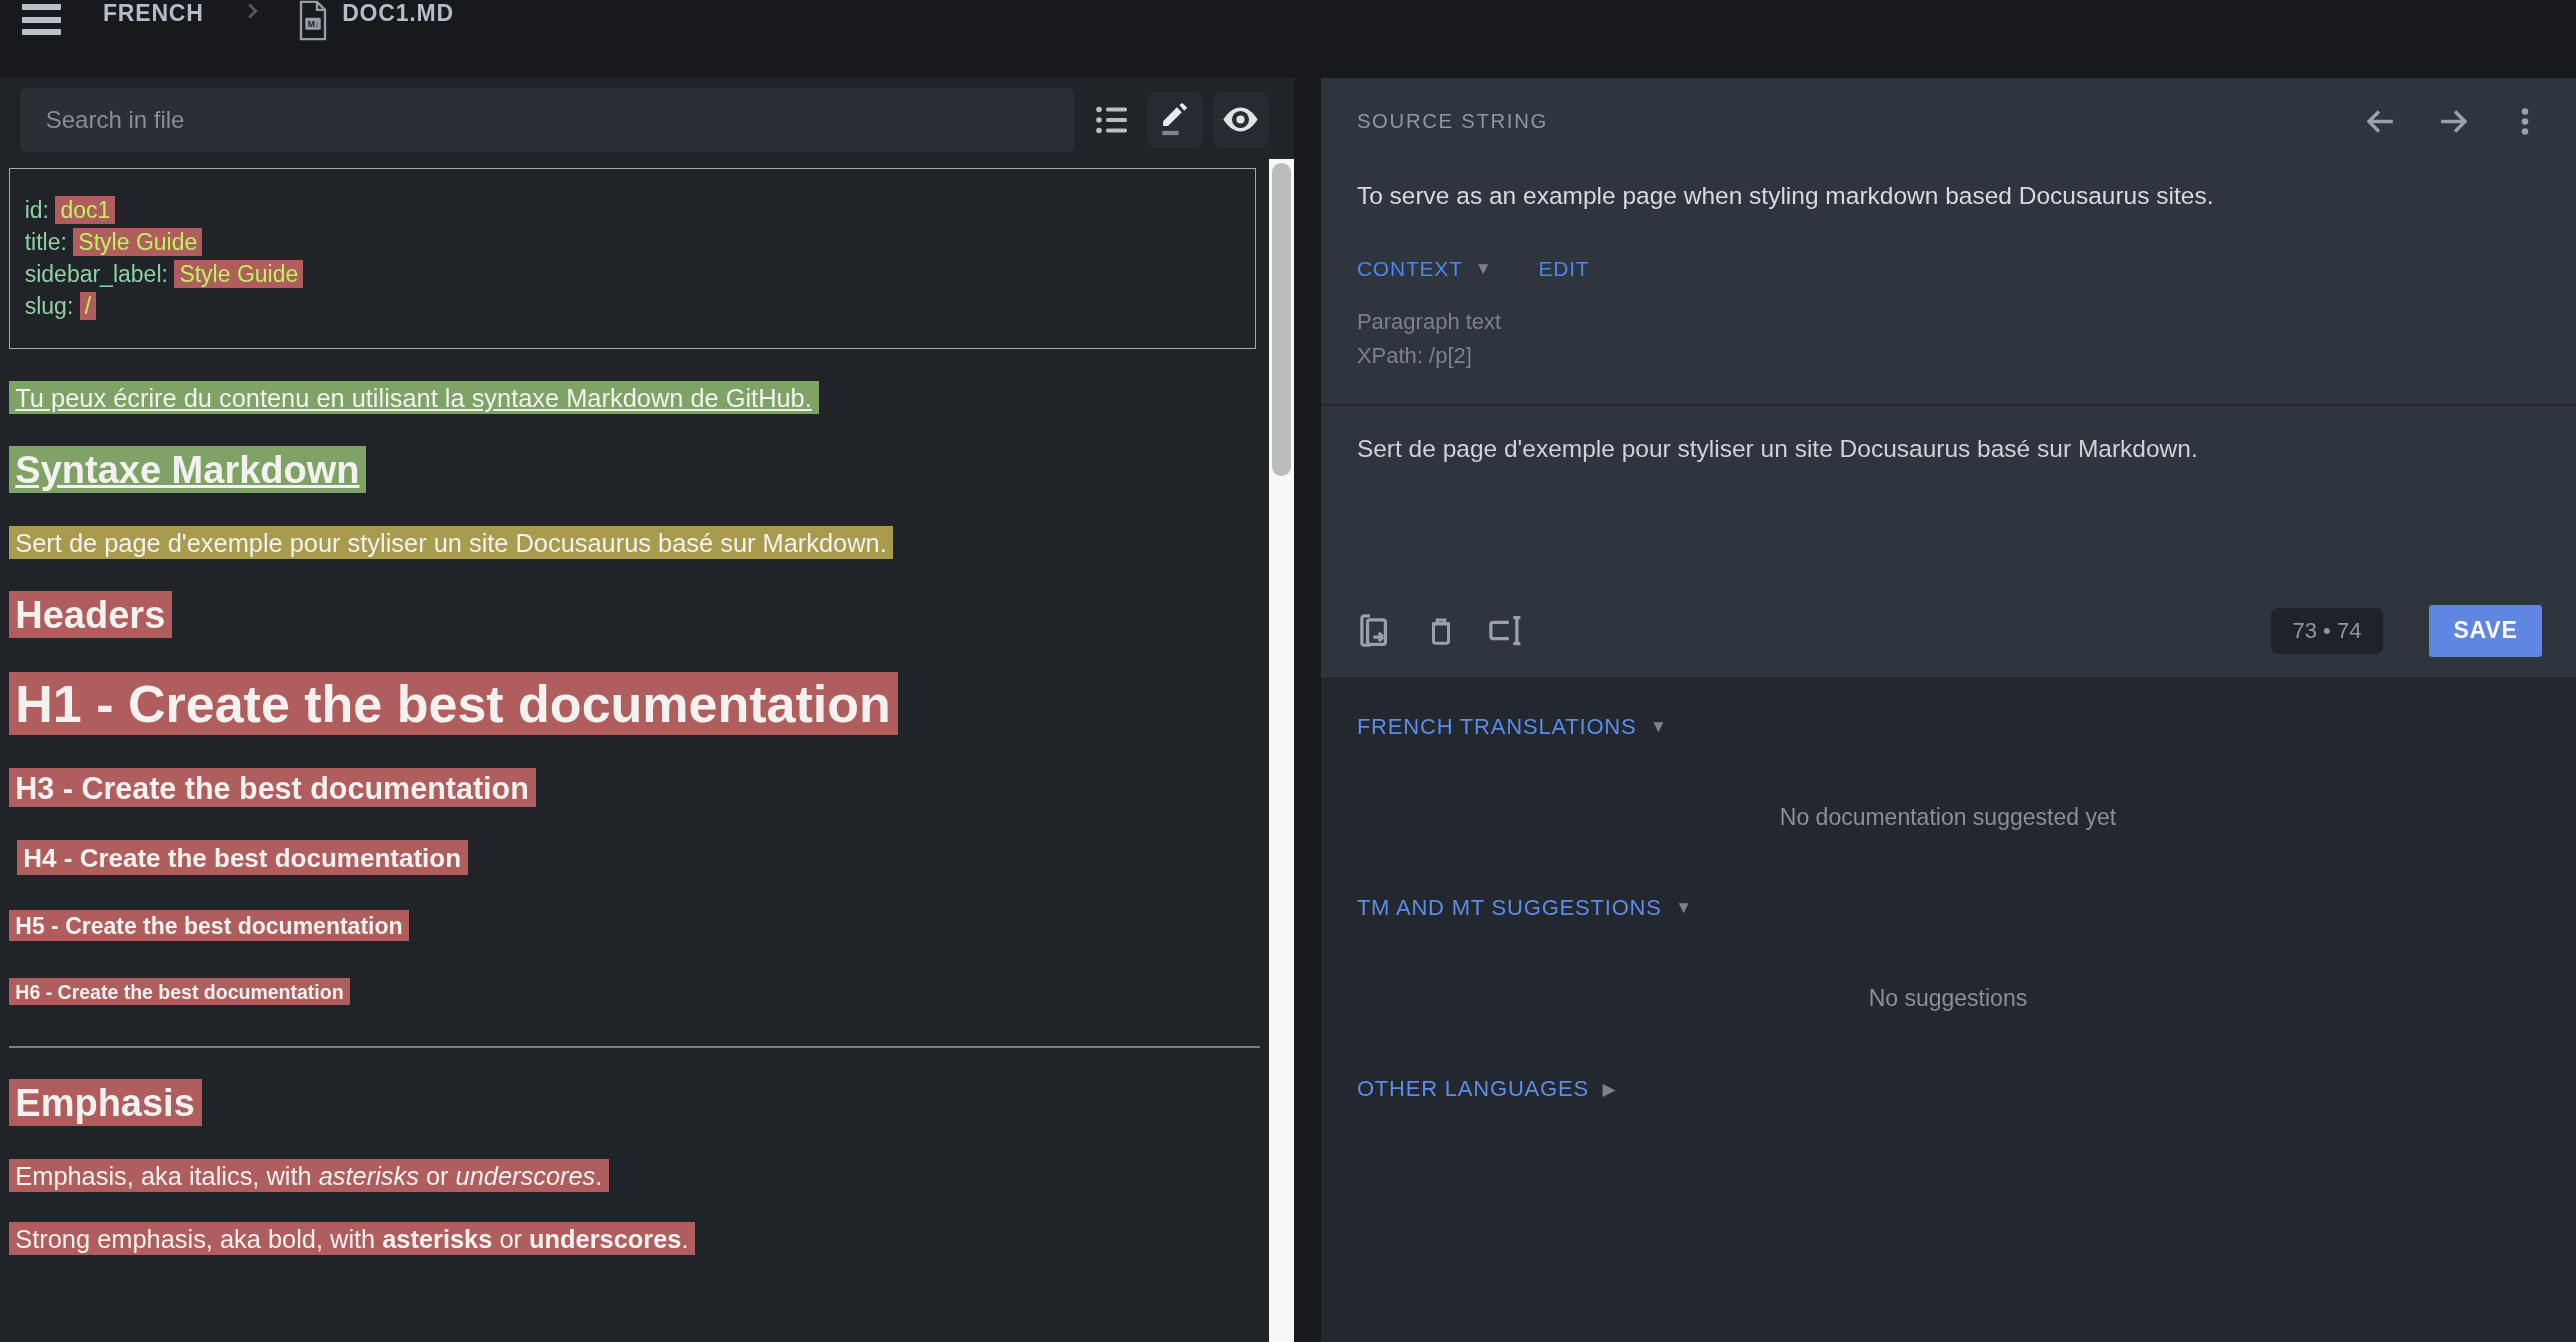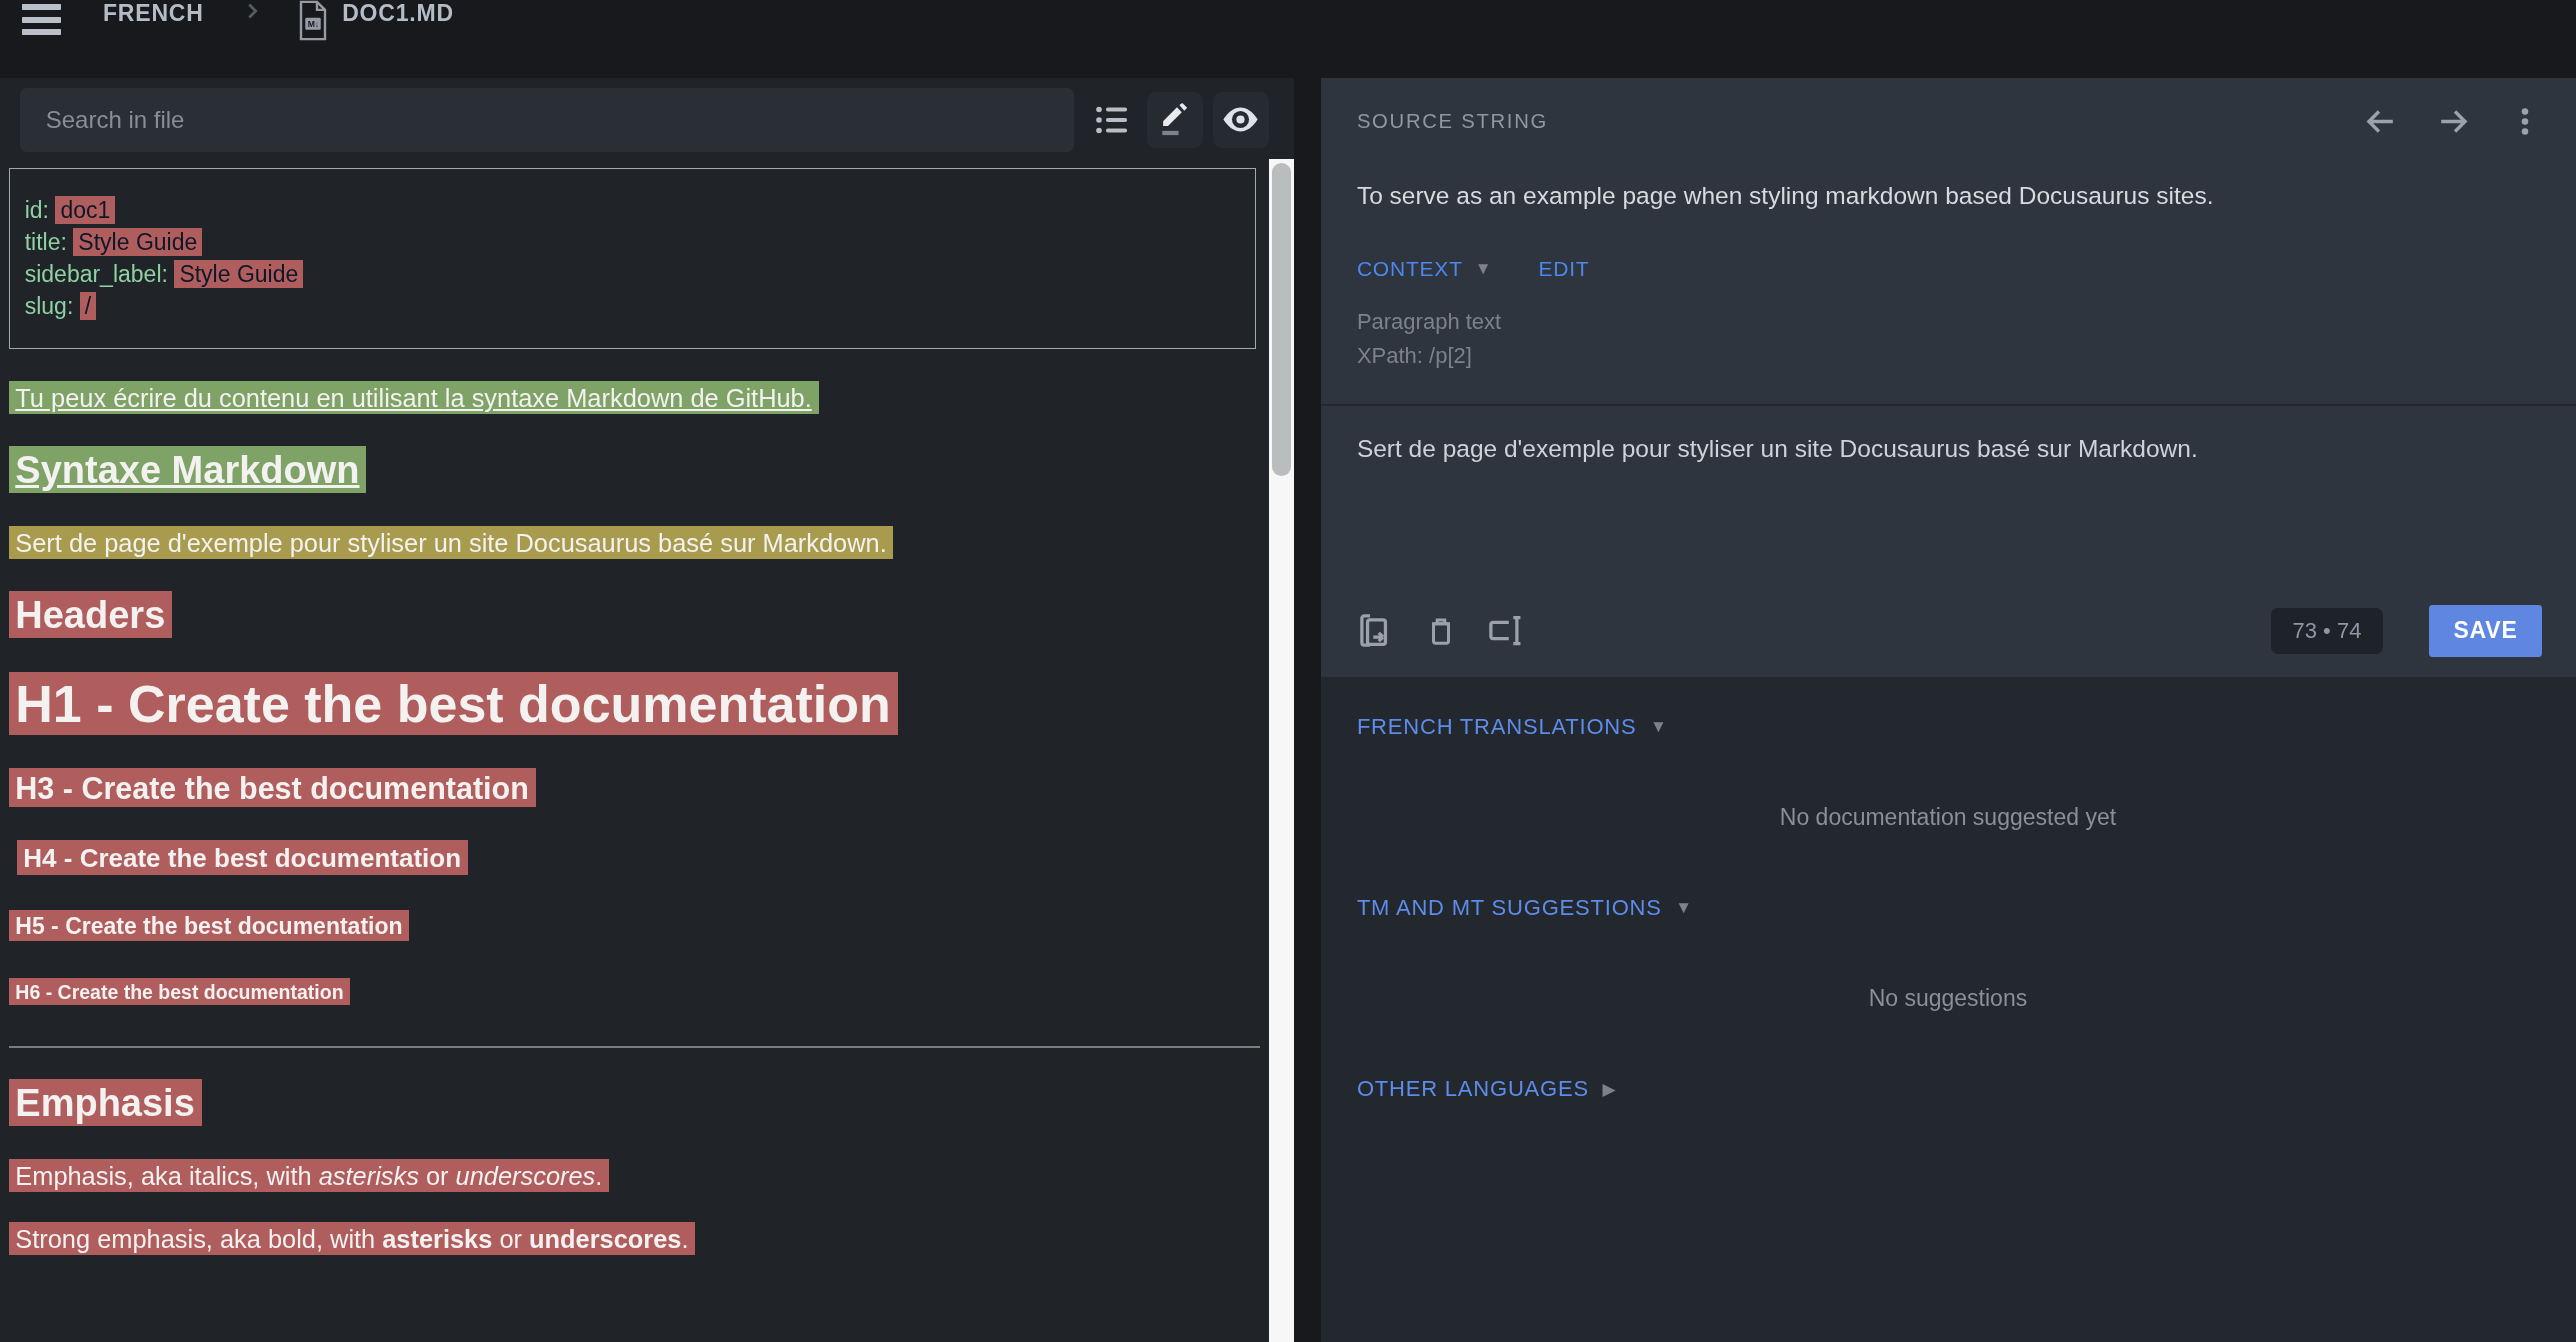--- a/index.html
+++ b/index.html
@@ -25,21 +25,21 @@
   .search-input::placeholder { color:#878e99; }
   .tool-list { margin-left:15.2px; width:47px; height:47px; display:flex; align-items:center; justify-content:center; cursor:pointer; }
   .tool-btn { margin-left:10.2px; width:56px; height:56px; border-radius:8.5px; background:#262b32;
               display:flex; align-items:center; justify-content:center; cursor:pointer; }
 
   
   .doc { flex:1; padding:6.8px 13.5px 0 8.5px; color:#f2efef; overflow:hidden; }
   .fm-box { border:1.7px solid #9dabab; padding:25.4px 0 25.4px 15.2px; margin:0 0 32px 0; width:1247px;
             font-size:23px; line-height:32px; }
   .fm-key { color:#8ed1a2; }
-  .chip { background:#b05d5d; color:#0f172a; padding:0.8px 5.1px; cursor:pointer; }
+  .chip { background:#b05d5d; color:#bef264; padding:0.8px 5.1px; cursor:pointer; }
 
   .hl { color:#f4f1f1; padding:2.5px 6.8px; -webkit-box-decoration-break:clone; box-decoration-break:clone; cursor:pointer; }
   .hl-red   { background:#b05d5d; }
   .hl-green { background:#7fa366;text-decoration:underline; }
   .hl-olive { background:#a89b4e; }
 
   .doc p  { font-size:25.4px; line-height:34px; margin:29px 0; }
   .doc h1 { font-size:52px; margin:37px 0; }
   .doc h2 { font-size:38px; margin:34px 0; }
   .doc h3 { font-size:30.5px; margin:36px 0; }

